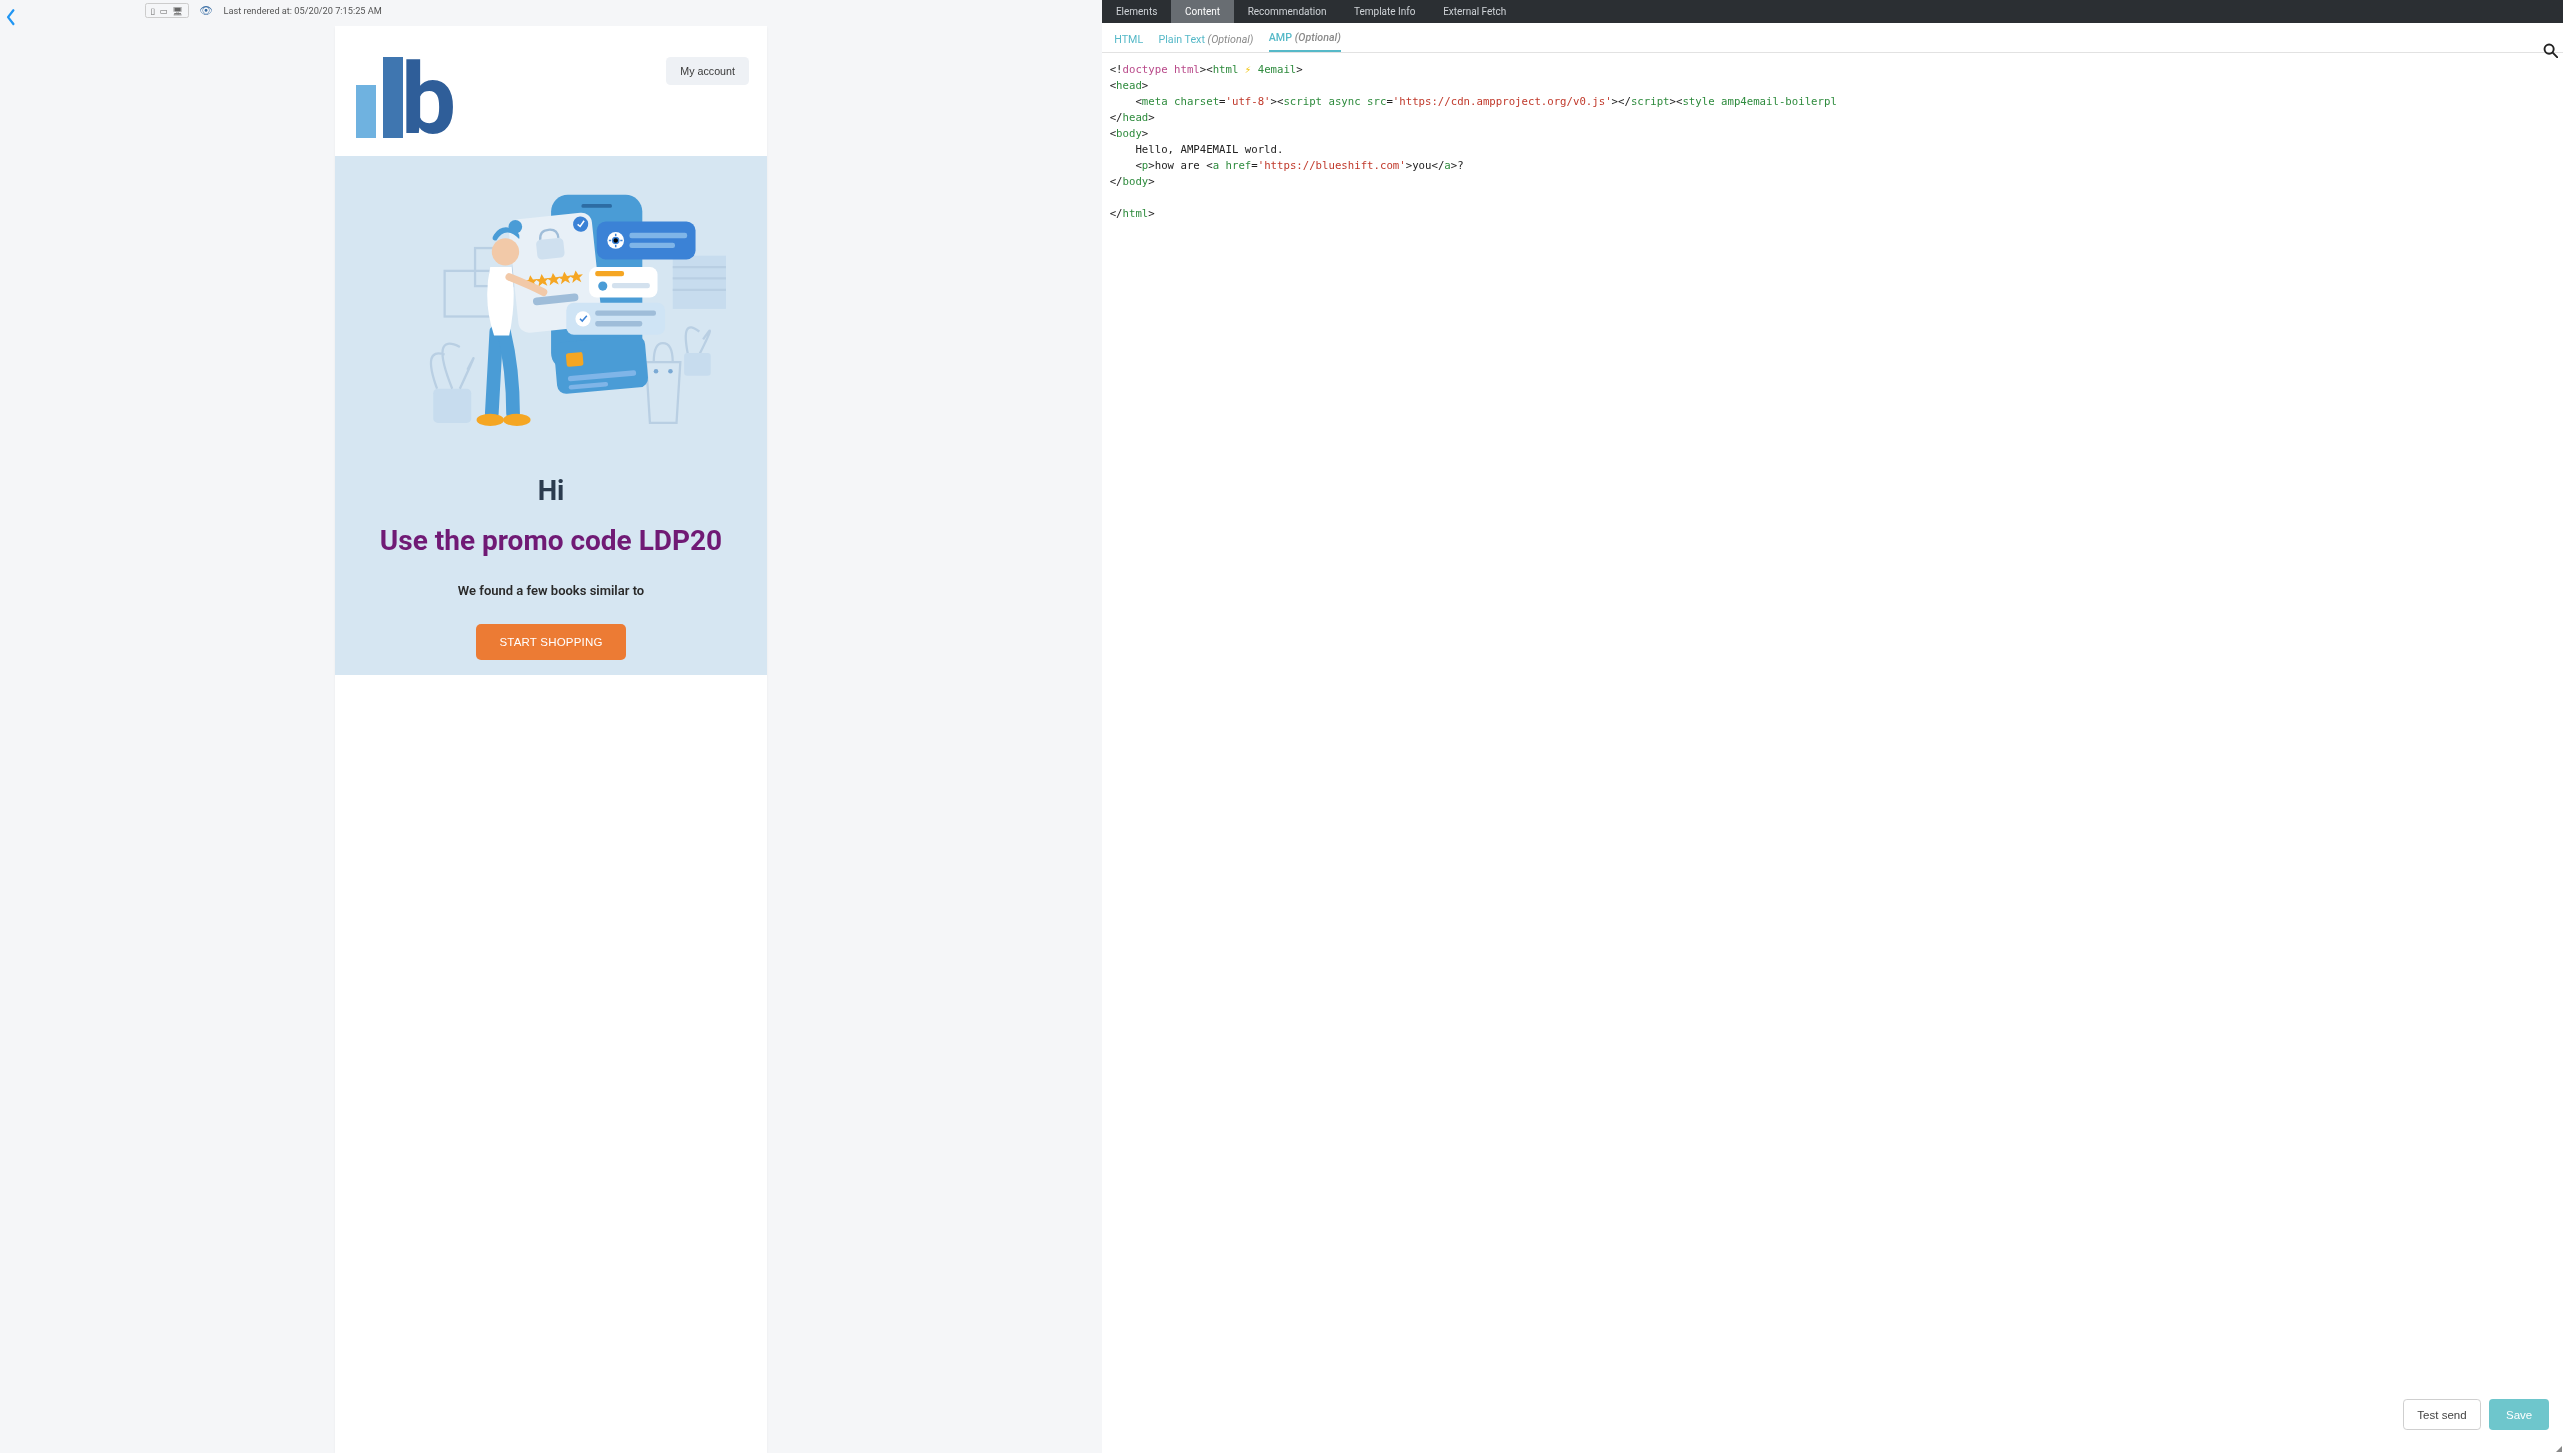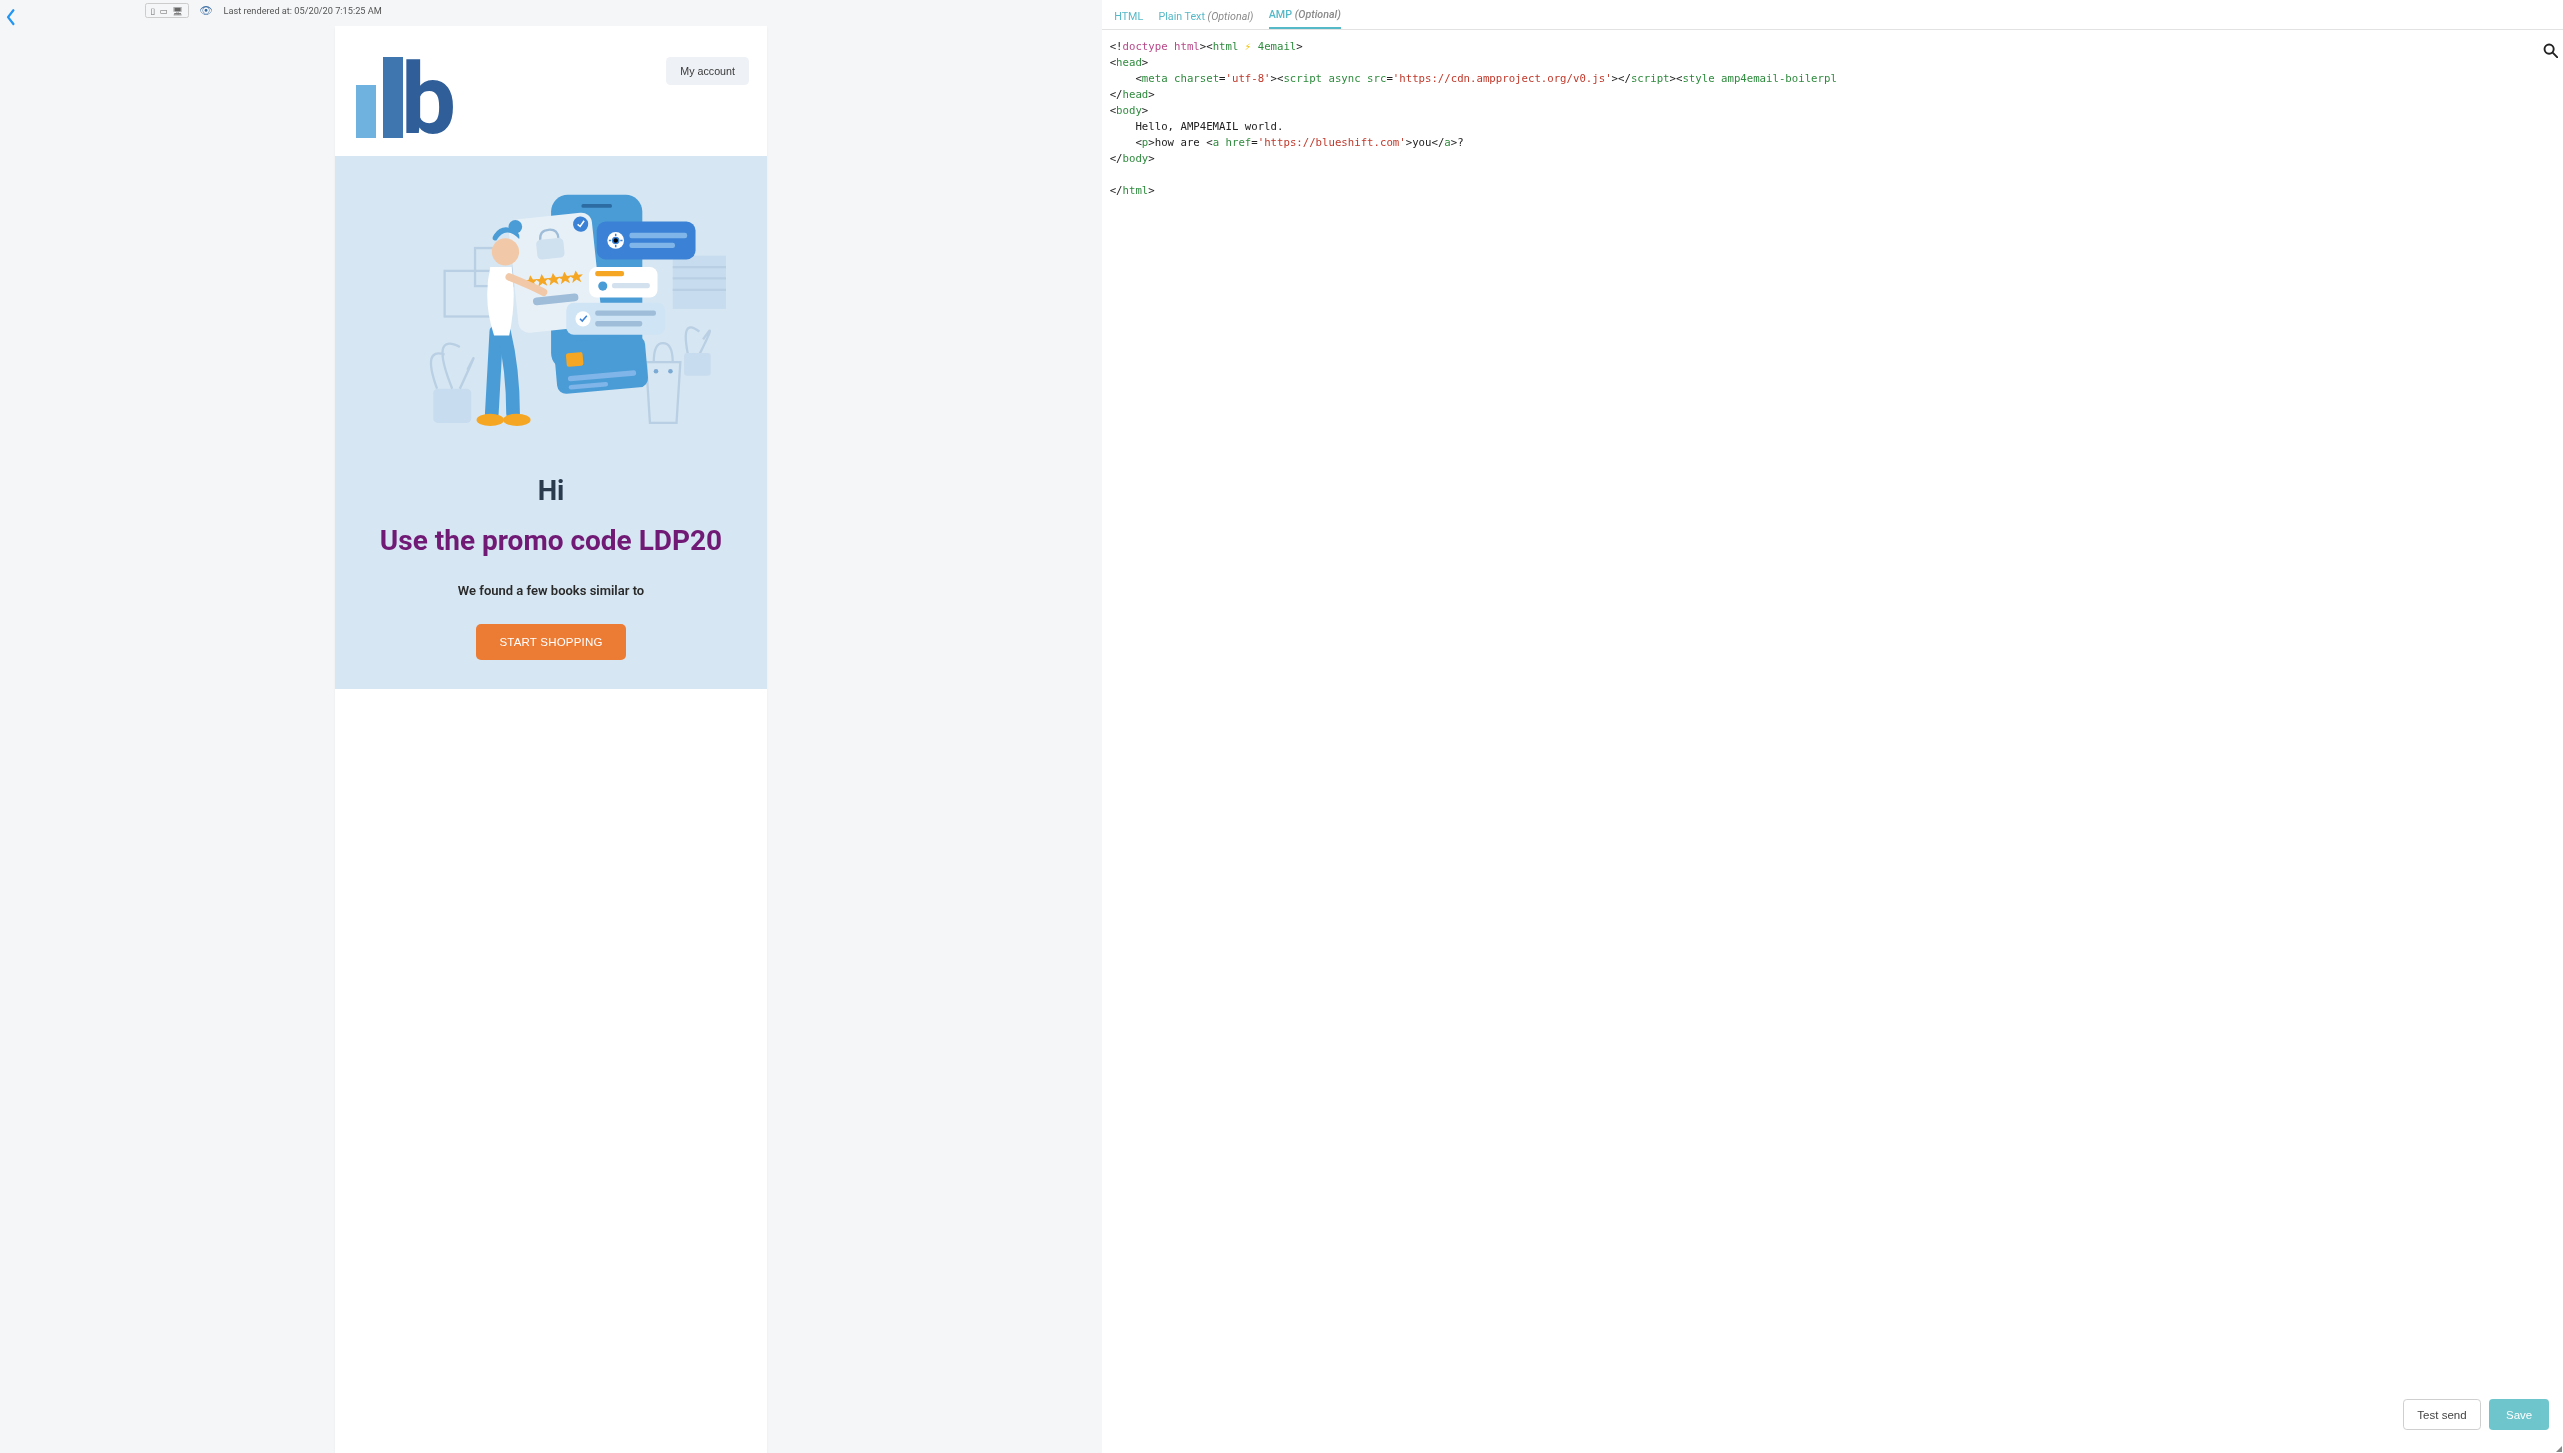--- a/index.html
+++ b/index.html
@@ -18,21 +18,21 @@
   .preview-wrap { flex: 1 1 auto; display: flex; justify-content: center; overflow: hidden; padding: 0 23px; }
   .email-preview { width: 432px; background: #fff; display: flex; flex-direction: column; box-shadow: 0 0.8px 2.3px rgba(0,0,0,0.05); }
 
   .email-header { display: flex; justify-content: space-between; align-items: flex-start; padding: 31px 18.3px 18.3px 21.4px; }
   .logo { display: flex; align-items: flex-end; gap: 0; }
   .logo-bar1 { width: 20px; height: 53px; background: #6fb2e0; }
   .logo-bar2 { width: 20px; height: 81px; background: #3f76b0; margin-left: 6.1px; }
   .logo-b { font-size: 98px; font-weight: 700; color: #2f5e99; line-height: 0.77; margin-left: -1.5px; letter-spacing: -3.1px; }
   .my-account { background: #eef1f5; color: #3a3a3a; border: none; border-radius: 4.6px; padding: 8.4px 13.8px; font-size: 10.7px; cursor: pointer; }
 
-  .hero { background: #d6e6f2; padding: 23px 0 29px; text-align: center; }
+  .hero { background: #d6e6f2; padding: 23px 0 15px; text-align: center; }
   .illus { height: 275px; display: flex; align-items: center; justify-content: center; position: relative; }
   .illus svg { width: 88%; height: 100%; }
 
   .hi-text { font-size: 27.5px; font-weight: 700; color: #2b3b4e; margin-top: 20px; }
   .promo-text { font-size: 28px; font-weight: 700; color: #701a75; margin-top: 17px; }
   .books-text { font-size: 13px; font-weight: 600; color: #2a2a2a; margin-top: 26px; }
   .cta-btn { display: inline-block; background: #ec7b34; color: #fff; border: none; border-radius: 5px; padding: 12.2px 23px; font-size: 11.5px; font-weight: 400; margin-top: 26px; cursor: pointer; letter-spacing: 0.2px; }
 
   
   .right-panel { width: 57%; height: 100%; display: flex; flex-direction: column; background: #fff; position: relative; }
@@ -178,20 +178,27 @@
         <div class="hi-text">Hi</div>
         <div class="promo-text">Use the promo code LDP20</div>
         <div class="books-text">We found a few books similar to</div>
         <button class="cta-btn">START SHOPPING</button>
       </div>
     </div>
   </div>
 </div>
 
 <div class="right-panel">
+  <div class="tabs-primary">
+    <div class="tab">Elements</div>
+    <div class="tab active">Content</div>
+    <div class="tab">Recommendation</div>
+    <div class="tab">Template Info</div>
+    <div class="tab">External Fetch</div>
+  </div>
 
   <div class="tabs-secondary">
     <div class="stab"><span>HTML</span></div>
     <div class="stab"><span>Plain Text</span> <span class="opt">(Optional)</span></div>
     <div class="stab active"><span>AMP</span> <span class="opt">(Optional)</span></div>
   </div>
 
   <div class="search-icon">
     <svg width="15.3" height="15.3" viewBox="0 0 20 20">
         <circle cx="8" cy="8" r="6" stroke="#222" stroke-width="2.5" fill="none"></circle>

